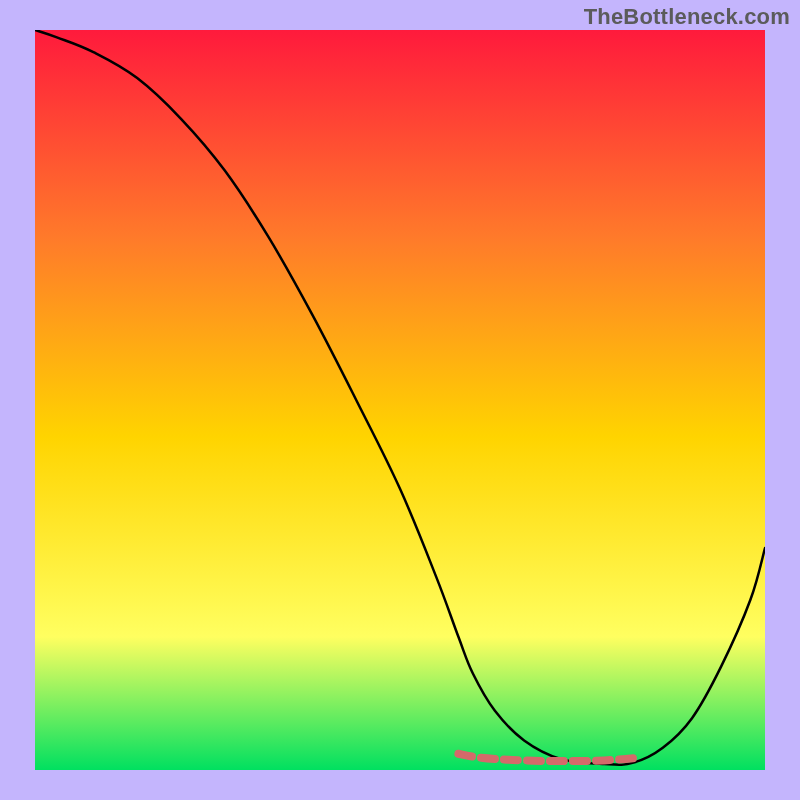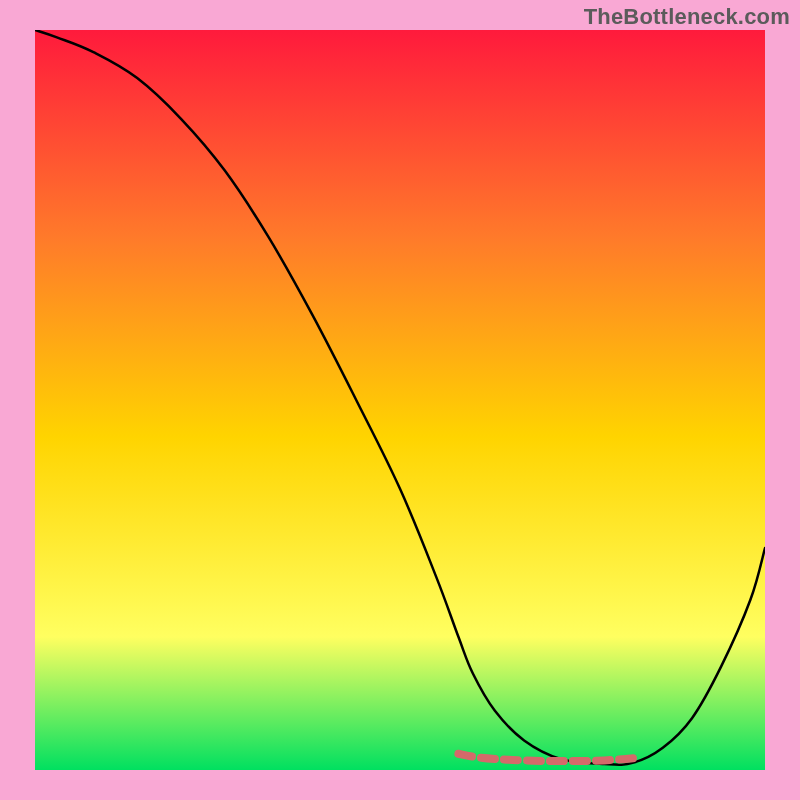--- a/index.html
+++ b/index.html
@@ -8,21 +8,21 @@
     width: 800px;
     height: 800px;
     background: #000;
     overflow: hidden;
     font-family: Arial, Helvetica, sans-serif;
   }
   .frame {
     position: relative;
     width: 800px;
     height: 800px;
-    background: #f9a8d4;
+    background: #c4b5fd;
   }
   .watermark {
     position: absolute;
     top: 4px;
     right: 10px;
     color: #5b5b5b;
     font-size: 22px;
     font-weight: bold;
     letter-spacing: 0.2px;
     z-index: 10;

